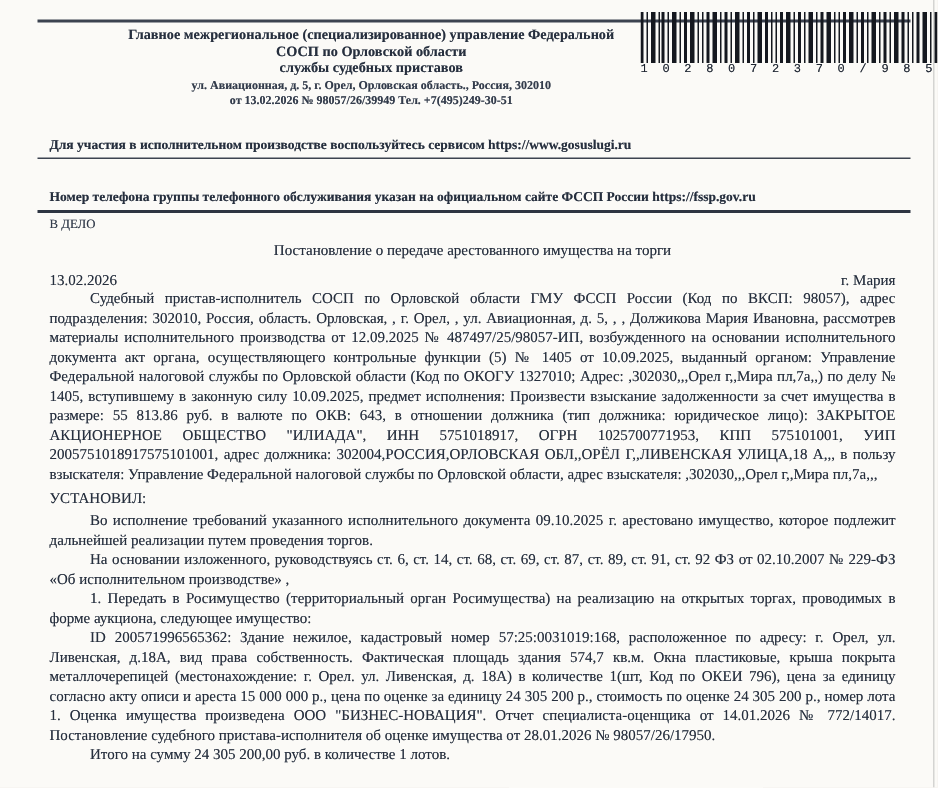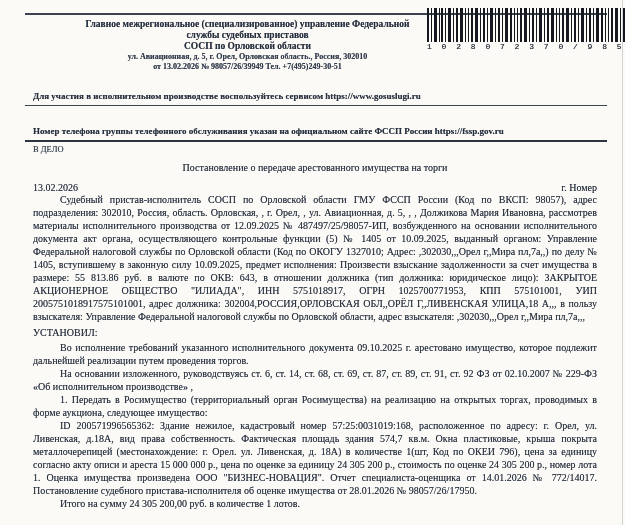--- a/index.html
+++ b/index.html
@@ -58,22 +58,22 @@
   .center-heading.big-gap{margin:6px 0 5px 0;}
 </style>
 </head>
 <body>
 
 <div class="page">
 
   <div class="letterhead">
     <div class="lh-text">
       <div class="org">Главное межрегиональное (специализированное) управление Федеральной</div>
+      <div class="org">СОСП по Орловской области</div>
       <div class="org">службы судебных приставов</div>
-      <div class="org">СОСП по Орловской области</div>
       <div class="addr">ул. Авиационная, д. 5, г. Орел, Орловская область., Россия, 302010</div>
       <div class="addr">от 13.02.2026 № 98057/26/39949 Тел. +7(495)249-30-51</div>
     </div>
     <div class="barcode-wrap">
       <svg viewBox="0 0 232 30" preserveAspectRatio="none">
         <g fill="#15181f">
           <rect x="0" width="2" height="30"></rect>
             <rect x="4" width="1" height="30"></rect>
             <rect x="7" width="3" height="30"></rect>
             <rect x="12" width="1" height="30"></rect>
@@ -144,21 +144,21 @@
   <div class="notice">Для участия в исполнительном производстве воспользуйтесь сервисом https://www.gosuslugi.ru</div>
   <div class="rule"></div>
   <div class="notice">Номер телефона группы телефонного обслуживания указан на официальном сайте ФССП России https://fssp.gov.ru</div>
   <div class="rule thick"></div>
   <div class="v-delo">В ДЕЛО</div>
 
   <div class="doc-title">Постановление о передаче арестованного имущества на торги</div>
 
   <div class="date-row">
     <span>13.02.2026</span>
-    <span>г. Номер</span>
+    <span>г. Мария</span>
   </div>
 
   <p class="para mt">Судебный пристав-исполнитель СОСП по Орловской области ГМУ ФССП России (Код по ВКСП: 98057), адрес подразделения: 302010, Россия, область. Орловская, , г. Орел, , ул. Авиационная, д. 5, , , Должикова Мария Ивановна, рассмотрев материалы исполнительного производства от 12.09.2025 № 487497/25/98057-ИП, возбужденного на основании исполнительного документа акт органа, осуществляющего контрольные функции (5) № 1405 от 10.09.2025, выданный органом: Управление Федеральной налоговой службы по Орловской области (Код по ОКОГУ 1327010; Адрес: ,302030,,,Орел г,,Мира пл,7а,,) по делу № 1405, вступившему в законную силу 10.09.2025, предмет исполнения: Произвести взыскание задолженности за счет имущества в размере: 55 813.86 руб. в валюте по ОКВ: 643, в отношении должника (тип должника: юридическое лицо): ЗАКРЫТОЕ АКЦИОНЕРНОЕ ОБЩЕСТВО "ИЛИАДА", ИНН 5751018917, ОГРН 1025700771953, КПП 575101001, УИП 2005751018917575101001, адрес должника: 302004,РОССИЯ,ОРЛОВСКАЯ ОБЛ,,ОРЁЛ Г,,ЛИВЕНСКАЯ УЛИЦА,18 А,,, в пользу взыскателя: Управление Федеральной налоговой службы по Орловской области, адрес взыскателя: ,302030,,,Орел г,,Мира пл,7а,,,</p>
 
   <div class="center-heading">УСТАНОВИЛ:</div>
 
   <p class="para">Во исполнение требований указанного исполнительного документа 09.10.2025 г. арестовано имущество, которое подлежит дальнейшей реализации путем проведения торгов.</p>
   <p class="para mts">На основании изложенного, руководствуясь ст. 6, ст. 14, ст. 68, ст. 69, ст. 87, ст. 89, ст. 91, ст. 92 ФЗ от 02.10.2007 № 229-ФЗ «Об исполнительном производстве» ,</p>
 
 

